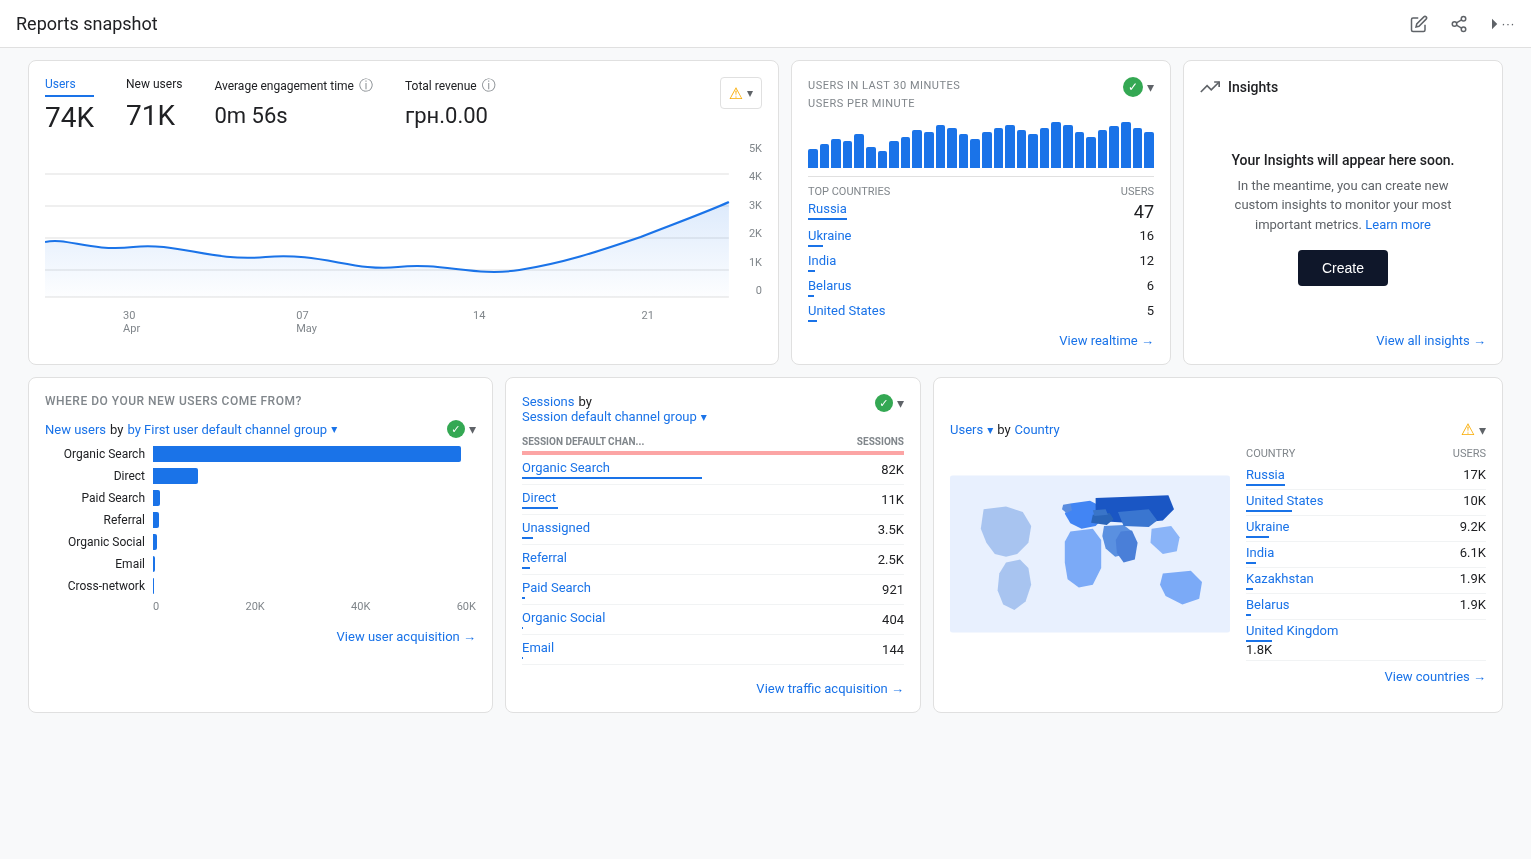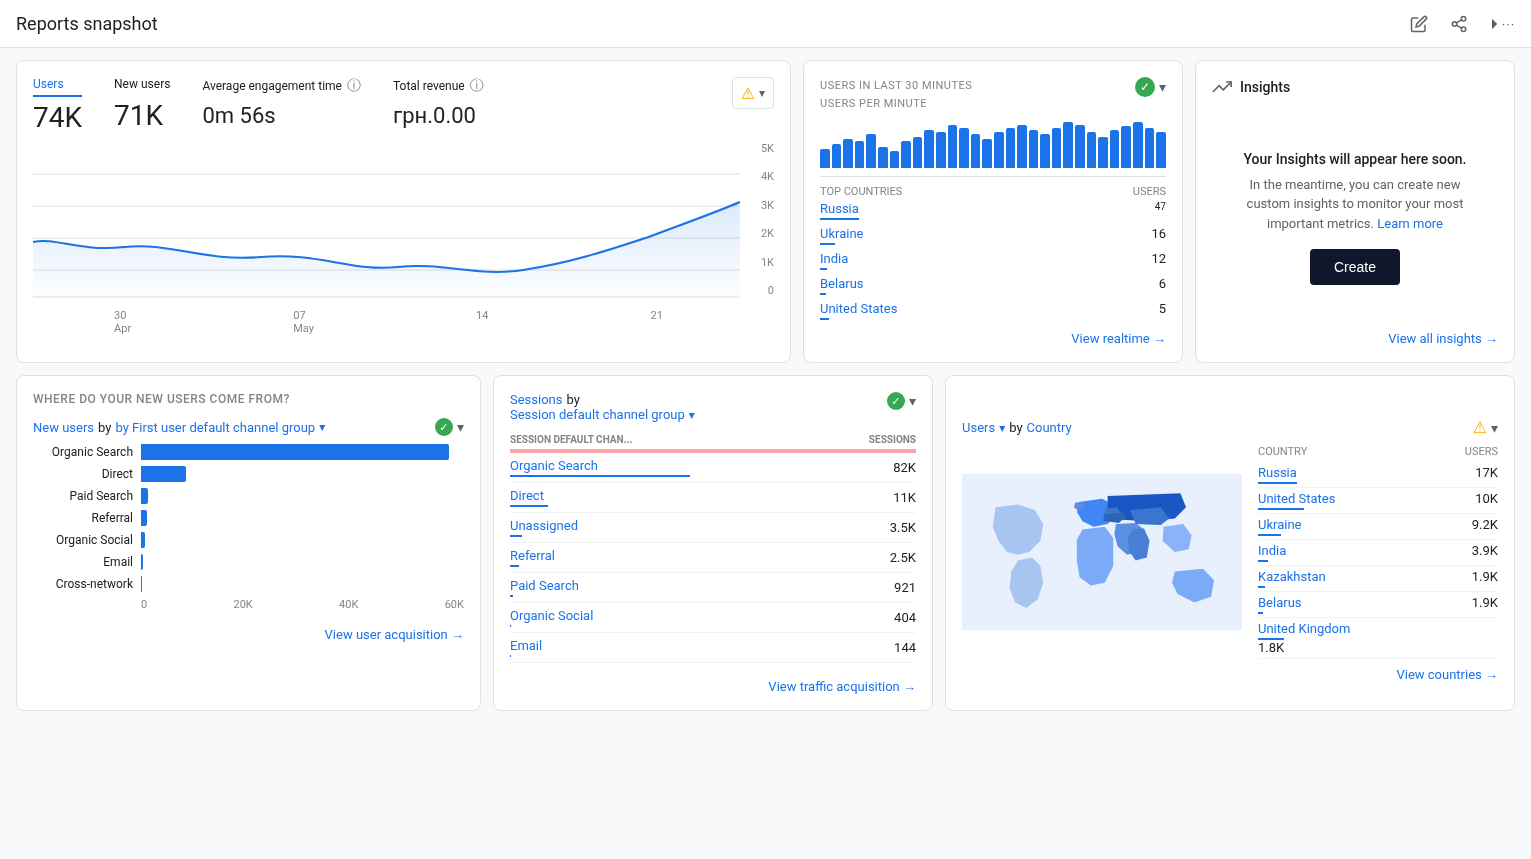--- a/index.html
+++ b/index.html
@@ -3,21 +3,21 @@
   <meta charset="utf-8">
   <style>
     * { box-sizing: border-box; margin: 0; padding: 0; }
     body { font-family: 'Google Sans', Roboto, Arial, sans-serif; background: #f8f9fa; color: #202124; font-size: 13px; }
     
     .page-header { display: flex; align-items: center; justify-content: space-between; padding: 8px 16px; background: #fff; border-bottom: 1px solid #e0e0e0; height: 48px; }
     .page-title { font-size: 18px; font-weight: 400; color: #202124; }
     .header-icons { display: flex; gap: 8px; }
     .icon-btn { width: 32px; height: 32px; display: flex; align-items: center; justify-content: center; cursor: pointer; border: none; background: none; color: #5f6368; border-radius: 50%; }
 
-    .main-content { padding: 12px 16px; }
+    .main-content { padding: 12px 28px; }
     
     .top-row { display: grid; grid-template-columns: 1fr 380px 320px; gap: 12px; margin-bottom: 12px; }
     .mid-row { display: grid; grid-template-columns: 465px 1fr 1fr; gap: 12px; }
     
     .card { background: #fff; border-radius: 8px; border: 1px solid #e0e0e0; padding: 16px; }
     
     
     .users-card { padding: 16px; }
     .metrics-row { display: flex; gap: 32px; margin-bottom: 8px; align-items: flex-start; }
     .metric { }
@@ -227,21 +227,21 @@
         <span style="font-size:11px;color:#80868b;">TOP COUNTRIES</span>
         <span style="font-size:11px;color:#80868b;">USERS</span>
       </div>
       <div id="country-rows">
           <div>
       <div style="display:flex;justify-content:space-between;padding:3px 0;">
         <div>
           <span style="color:#1a73e8;font-size:13px;cursor:pointer;">Russia</span>
           <div style="height:2px;background:#1a73e8;width:100%;max-width:200px;margin-top:2px;"></div>
         </div>
-        <span style="font-size:10px;">47</span>
+        <span style="font-size:18px;">47</span>
       </div>
     </div>
           <div>
       <div style="display:flex;justify-content:space-between;padding:3px 0;">
         <div>
           <span style="color:#1a73e8;font-size:13px;cursor:pointer;">Ukraine</span>
           <div style="height:2px;background:#1a73e8;width:34%;max-width:200px;margin-top:2px;"></div>
         </div>
         <span style="font-size:13px;">16</span>
       </div>
@@ -536,21 +536,21 @@
         </div>
         <span style="font-size:13px;">9.2K</span>
       </div>
     </div>
               <div>
       <div style="display:flex;justify-content:space-between;padding:3px 0;border-bottom:1px solid #f1f3f4;">
         <div>
           <span style="color:#1a73e8;font-size:13px;cursor:pointer;">India</span>
           <div style="height:2px;background:#1a73e8;width:36%;max-width:140px;margin-top:2px;"></div>
         </div>
-        <span style="font-size:13px;">3.9K</span>
+        <span style="font-size:13px;">6.1K</span>
       </div>
     </div>
               <div>
       <div style="display:flex;justify-content:space-between;padding:3px 0;border-bottom:1px solid #f1f3f4;">
         <div>
           <span style="color:#1a73e8;font-size:13px;cursor:pointer;">Kazakhstan</span>
           <div style="height:2px;background:#1a73e8;width:11%;max-width:140px;margin-top:2px;"></div>
         </div>
         <span style="font-size:13px;">1.9K</span>
       </div>

